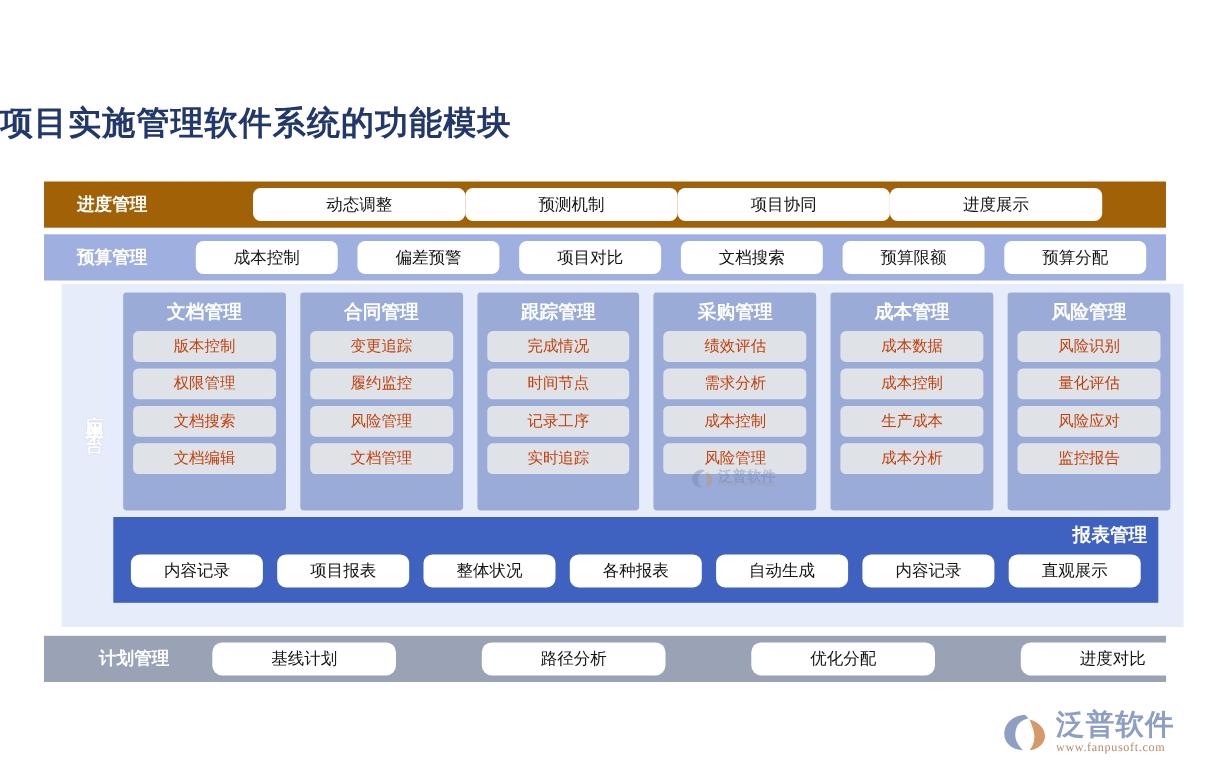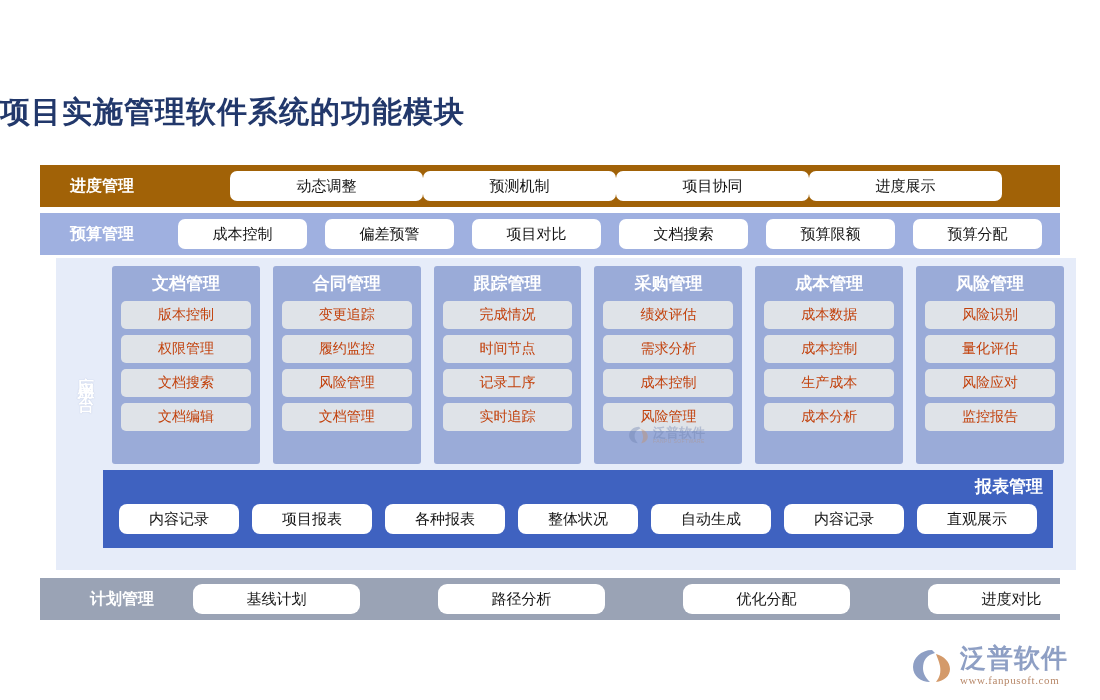--- a/index.html
+++ b/index.html
@@ -376,22 +376,22 @@
         </div>
 
       </div>
     </div>
 
     <div class="report-band">
       <div class="report-title">报表管理</div>
       <div class="report-items">
         <div class="pill">内容记录</div>
         <div class="pill">项目报表</div>
+        <div class="pill">整体状况</div>
         <div class="pill">各种报表</div>
-        <div class="pill">整体状况</div>
         <div class="pill">自动生成</div>
         <div class="pill">内容记录</div>
         <div class="pill">直观展示</div>
       </div>
     </div>
 
   </div>
 
   <div class="watermark">
     <svg width="22" height="22" viewBox="0 0 40 36">

